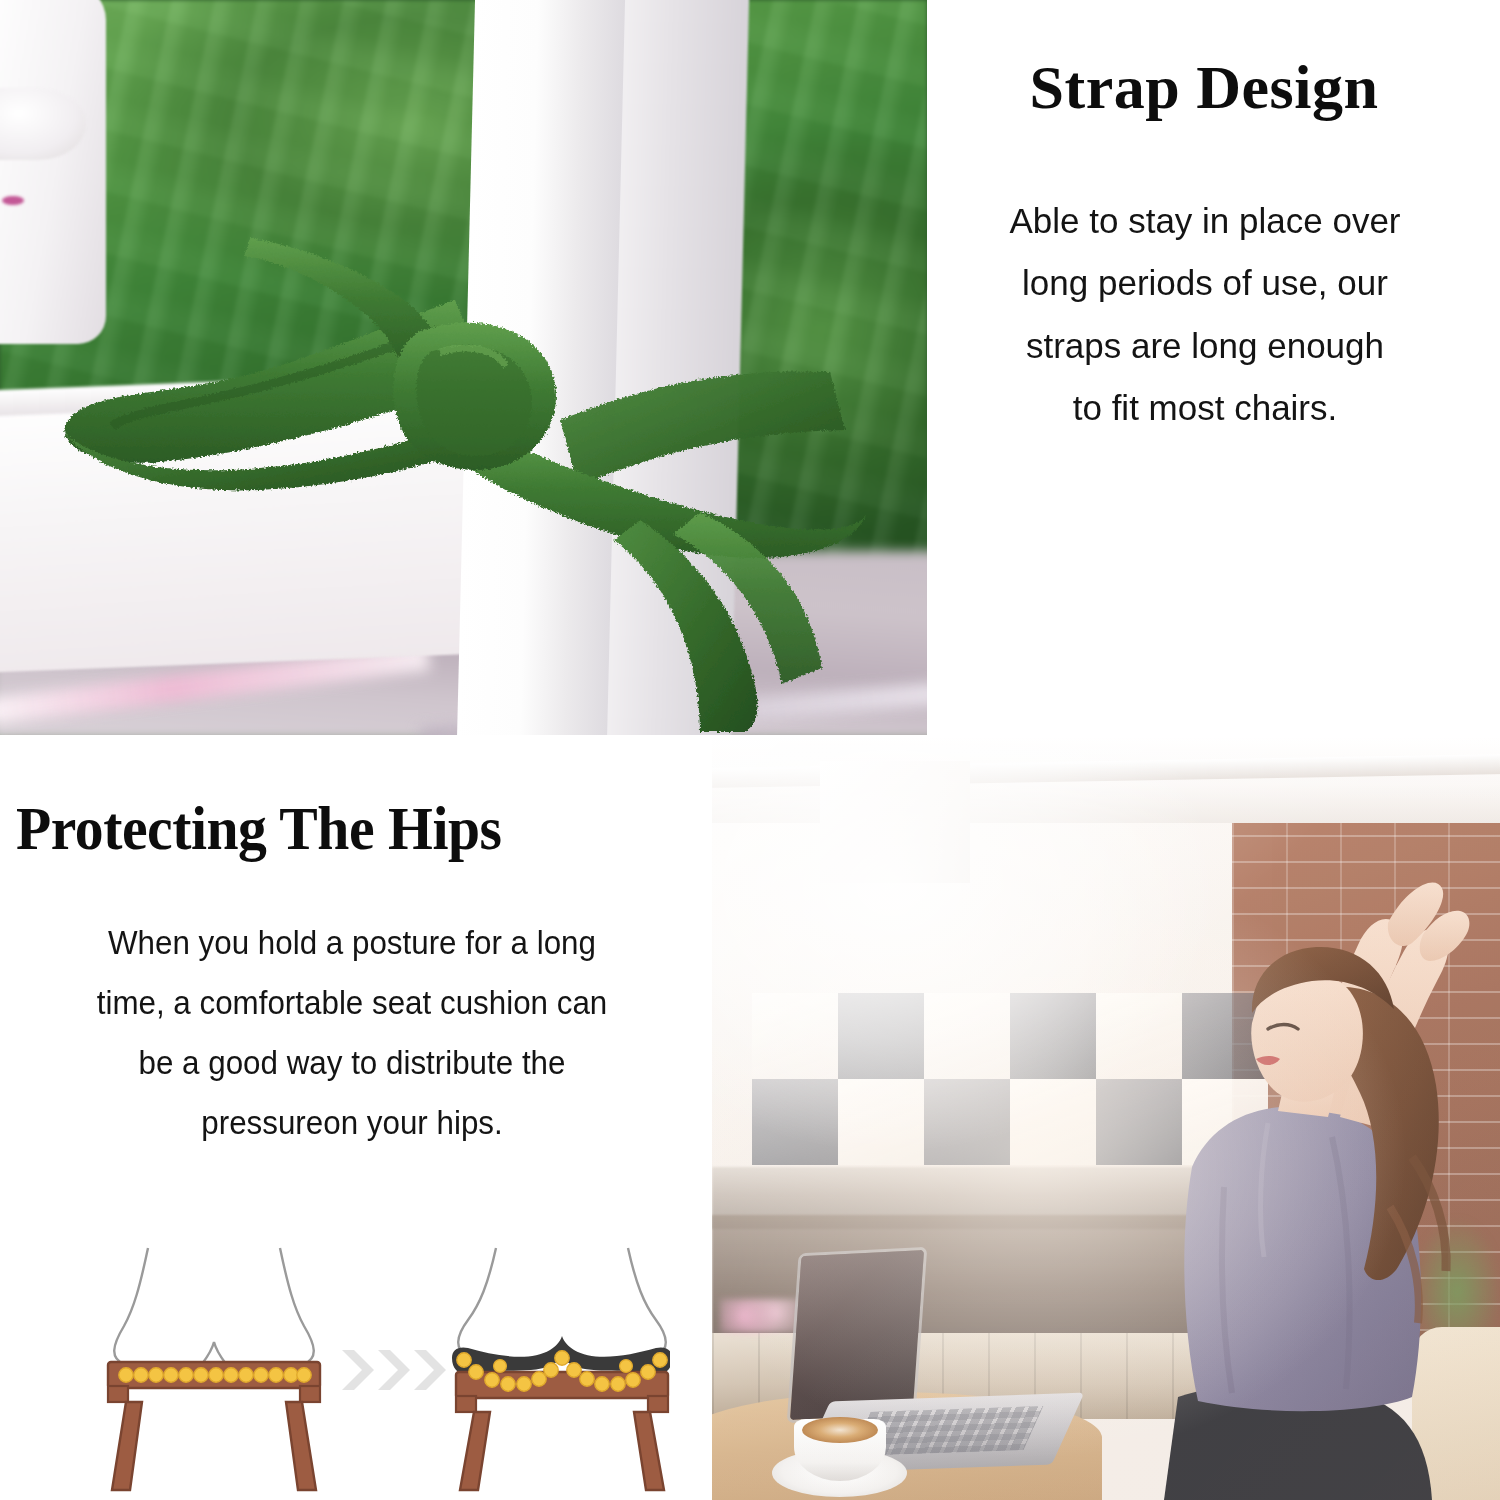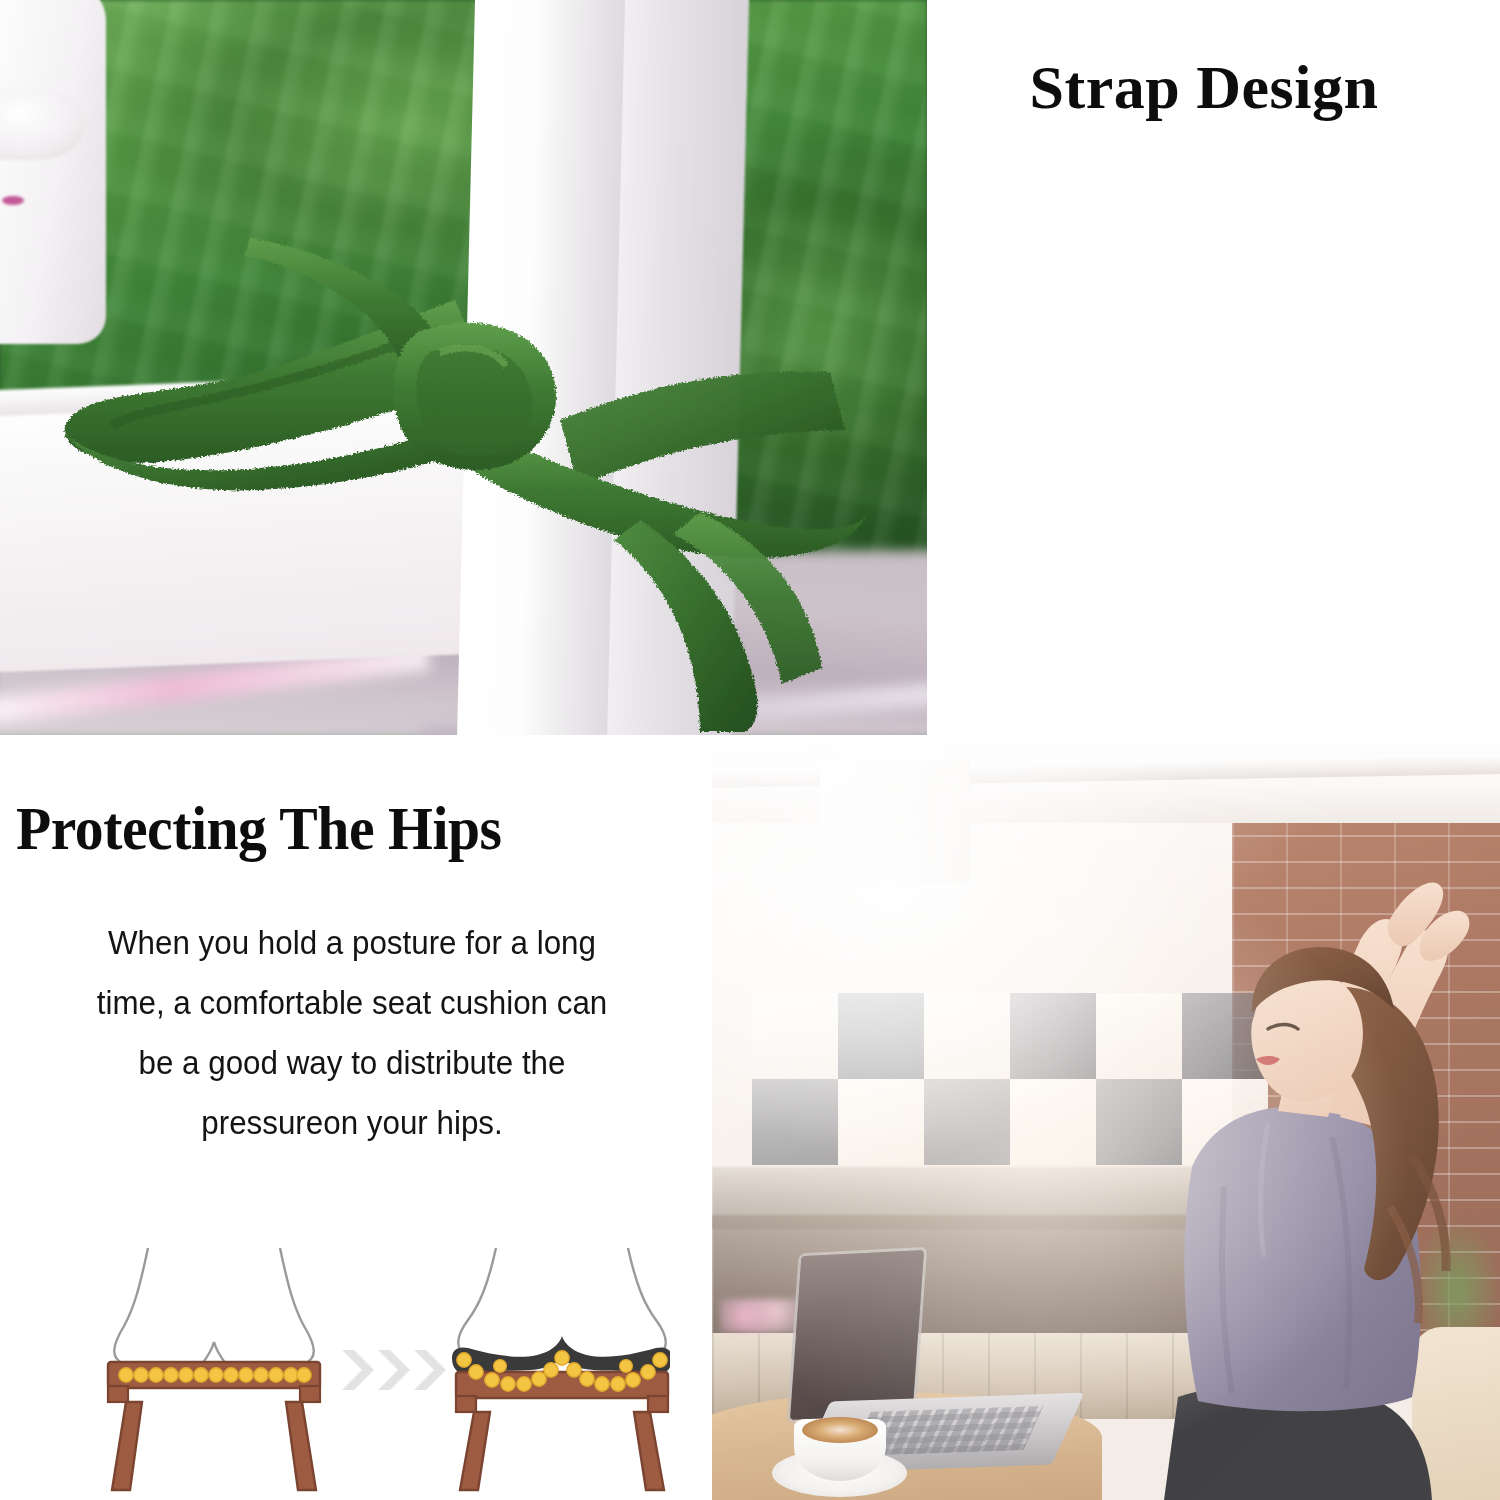--- a/index.html
+++ b/index.html
@@ -455,20 +455,26 @@
                C486,480 432,472 408,440 C386,410 388,352 418,332 Z" fill="url(#gvel)" filter="url(#fuzz)"></path>
       <path d="M430,352 C462,340 500,344 520,368 C540,394 534,432 508,448
                C480,464 444,456 428,432 C412,408 412,366 430,352 Z" fill="#346a2a" opacity=".55" filter="url(#fuzz)"></path>
 
       <path d="M440,352 C466,344 494,348 506,366" fill="none" stroke="#6fae59" stroke-width="7" opacity=".6" filter="url(#fuzz)"></path>
     </svg>
   </div>
 
   <div class="panel-strap-text">
     <div class="title-strap">Strap Design</div>
+    <div class="body-strap">
+      <div>Able to stay in place over</div>
+      <div>long periods of use, our</div>
+      <div>straps are long enough</div>
+      <div>to fit most chairs.</div>
+    </div>
   </div>
 
   <div class="panel-hips">
     <div class="title-hips">Protecting The Hips</div>
     <div class="body-hips">
       <div>When you hold a posture for a long</div>
       <div>time, a comfortable seat cushion can</div>
       <div>be a good way to distribute the</div>
       <div>pressureon your hips.</div>
     </div>

